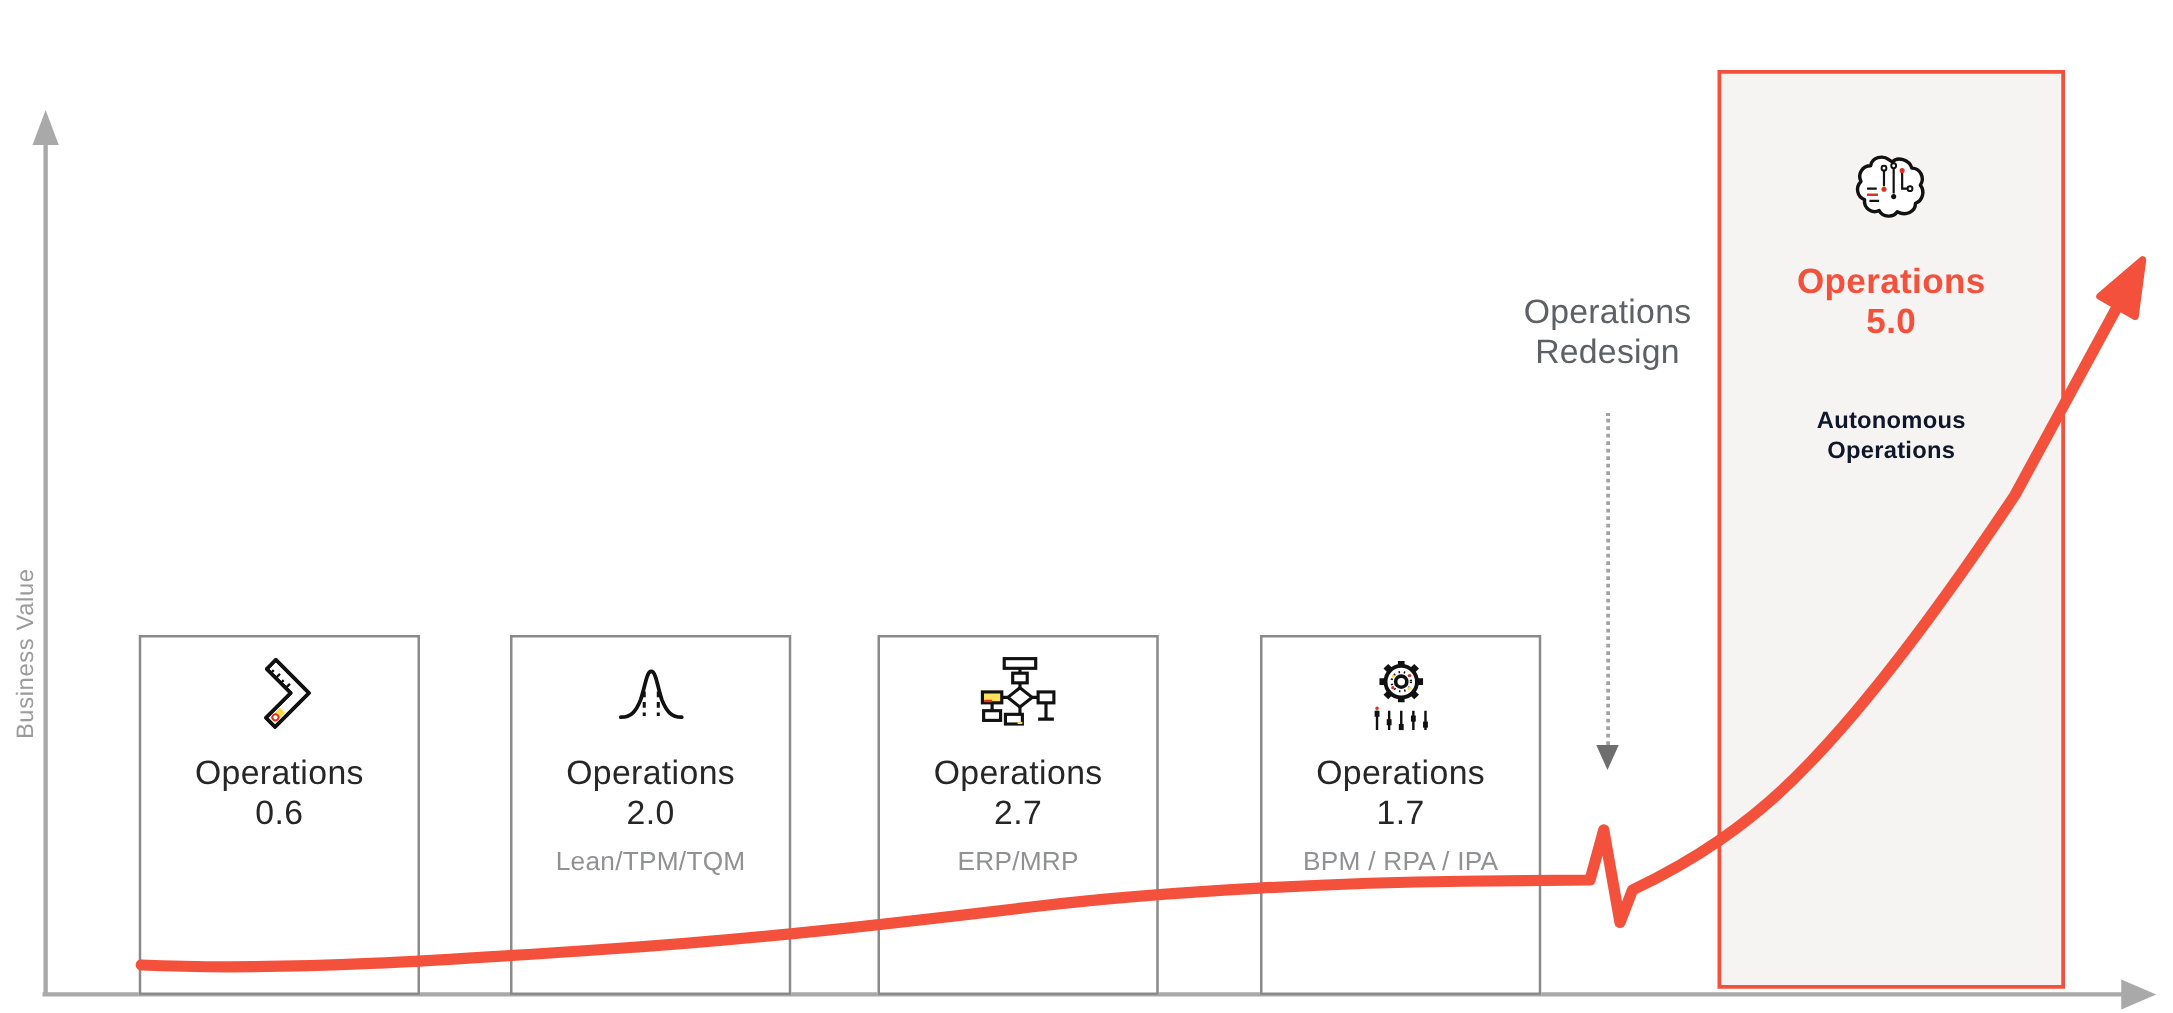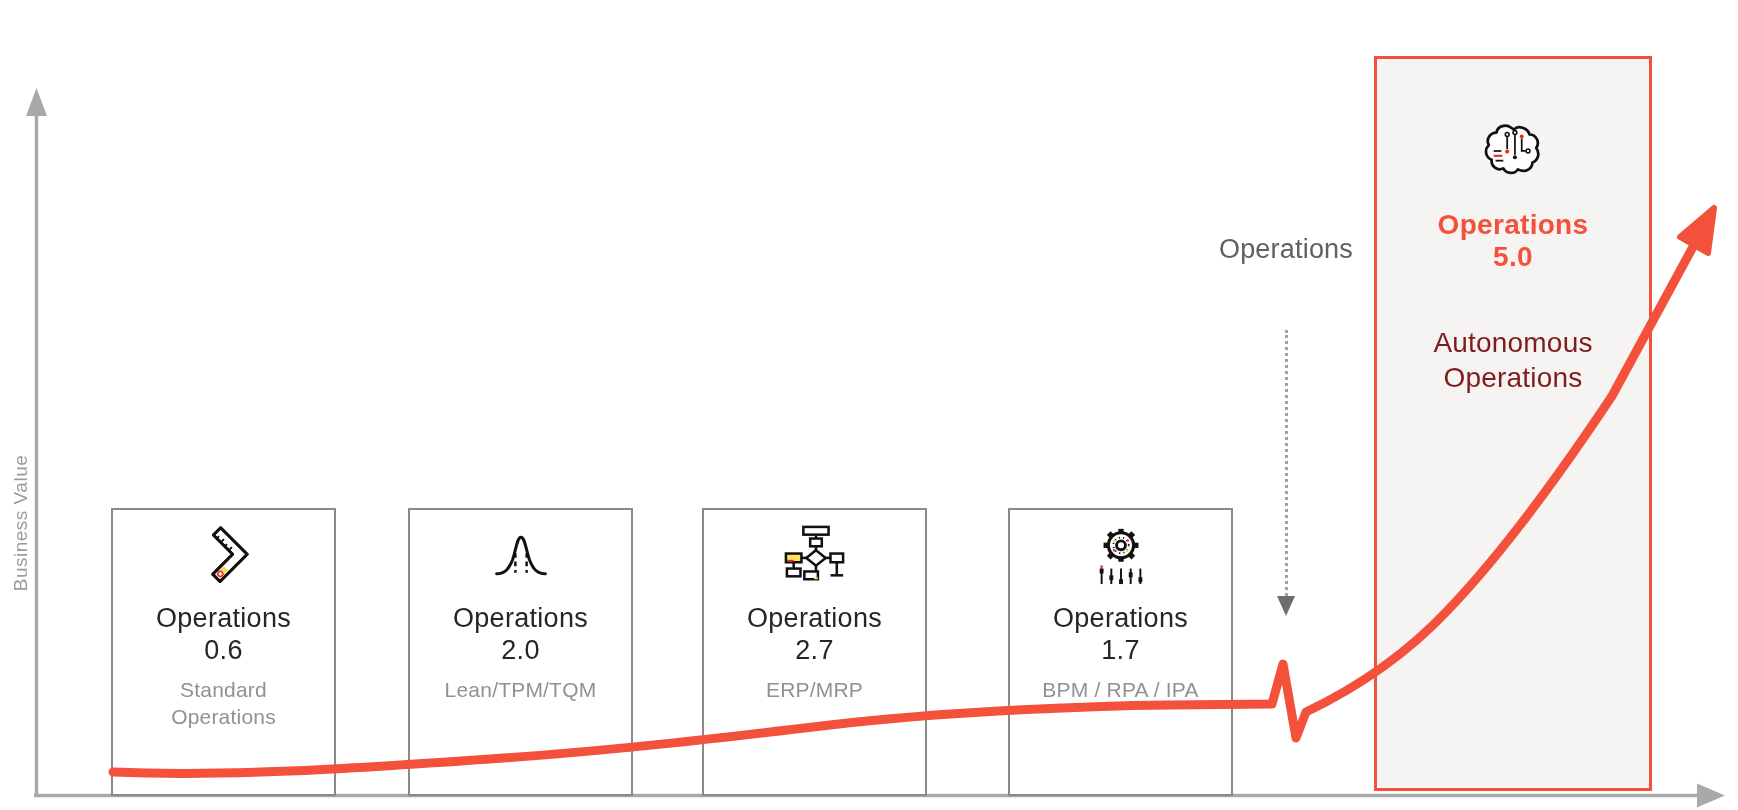--- a/index.html
+++ b/index.html
@@ -34,21 +34,21 @@
 
   
   .highlight-box{
     position:absolute;left:1374px;top:56px;width:278px;height:735px;
     border:3px solid #F4513C;background:#F5F4F3;box-sizing:border-box;
     display:flex;flex-direction:column;align-items:center;text-align:center;
   }
   .highlight-box .icon{margin-top:62px;height:58px;}
   .highlight-title{margin-top:30px;font-size:28px;font-weight:bold;color:#F4513C;line-height:1.15;letter-spacing:.3px;}
   .highlight-version{font-size:28px;font-weight:bold;color:#F4513C;line-height:1.15;letter-spacing:.3px;text-align:center;}
-  .highlight-subtitle{margin-top:52px;font-size:28px;color:#7f1d1d;line-height:1.25;width:170px;letter-spacing:.2px;}
+  .highlight-subtitle{margin-top:52px;font-size:19px;color:#0f172a;line-height:1.25;width:170px;letter-spacing:.2px;font-weight:bold;}
 
   
   .redesign-label{
     position:absolute;left:1166px;top:234px;width:240px;
     text-align:center;font-size:27px;color:#5D6165;line-height:1.18;letter-spacing:.2px;
   }
   .redesign-dotted-line{
     position:absolute;left:1284.5px;top:330px;height:266px;width:0;
     border-left:3px dotted #A3A3A3;
   }
@@ -80,21 +80,20 @@
           <path d="M15 9 H26 V39 H55 V50 H15 Z" fill="#ffffff" stroke="#111111" stroke-width="3" stroke-linejoin="round"></path>
           <rect x="17.5" y="11.5" width="6" height="12" fill="#FFD84D"></rect>
           <path d="M15 9 H26 V39 H55 V50 H15 Z" fill="none" stroke="#111111" stroke-width="3" stroke-linejoin="round"></path>
           <circle cx="20.5" cy="15" r="2.6" fill="#ffffff" stroke="#E0301E" stroke-width="1.6"></circle>
           <path d="M32 39 V44 M38 39 V42.5 M44 39 V44 M50 39 V42.5" stroke="#111111" stroke-width="2"></path>
         </g>
       </svg>
     </span>
     <div class="stage-title">Operations</div>
     <div class="stage-version">0.6</div>
-    <div class="stage-subtitle">Standard Operations</div>
   </div>
 
   <div class="stage-box z1" style="left:408px;">
     <span class="icon">
       <svg width="60" height="60" viewBox="0 0 64 64">
         <path d="M6 52 C15 52 19 47 23 37 C27 25 28 13 32 13 C36 13 37 25 41 37 C45 47 49 52 58 52" stroke="#111111" stroke-width="3.2" fill="none" stroke-linecap="round"></path>
         <path d="M26 30 V51" stroke="#111111" stroke-width="2.6" stroke-dasharray="5 4"></path>
         <path d="M38 30 V51" stroke="#111111" stroke-width="2.6" stroke-dasharray="5 4"></path>
       </svg>
     </span>
@@ -167,20 +166,21 @@
         <rect x="50" y="55" width="4" height="5" fill="#111111"></rect>
       </svg>
     </span>
     <div class="stage-title">Operations</div>
     <div class="stage-version">1.7</div>
     <div class="stage-subtitle">BPM / RPA / IPA</div>
   </div>
 
   <div class="redesign-label z2">
     <div>Operations</div>
+    <div>Redesign</div>
   </div>
   <div class="redesign-dotted-line z2"></div>
   <div class="redesign-arrowhead z2"></div>
 
   <div class="highlight-box z1">
     <span class="icon">
       <svg width="62" height="58" viewBox="0 0 64 56">
         <path d="M30 5 C25 1 16 3 15 10 C8 10 4 17 7 23 C2 28 4 36 10 38 C9 45 16 50 22 47 C25 53 34 53 37 48 C44 52 52 48 52 41 C58 39 60 31 56 26 C60 20 56 12 49 12 C47 5 37 2 33 7 Z" fill="#ffffff" stroke="#111111" stroke-width="2.8" stroke-linejoin="round"></path>
         <circle cx="26" cy="12" r="2" fill="#ffffff" stroke="#111111" stroke-width="1.6"></circle>
         <path d="M26 14 V27" stroke="#111111" stroke-width="1.8"></path>

